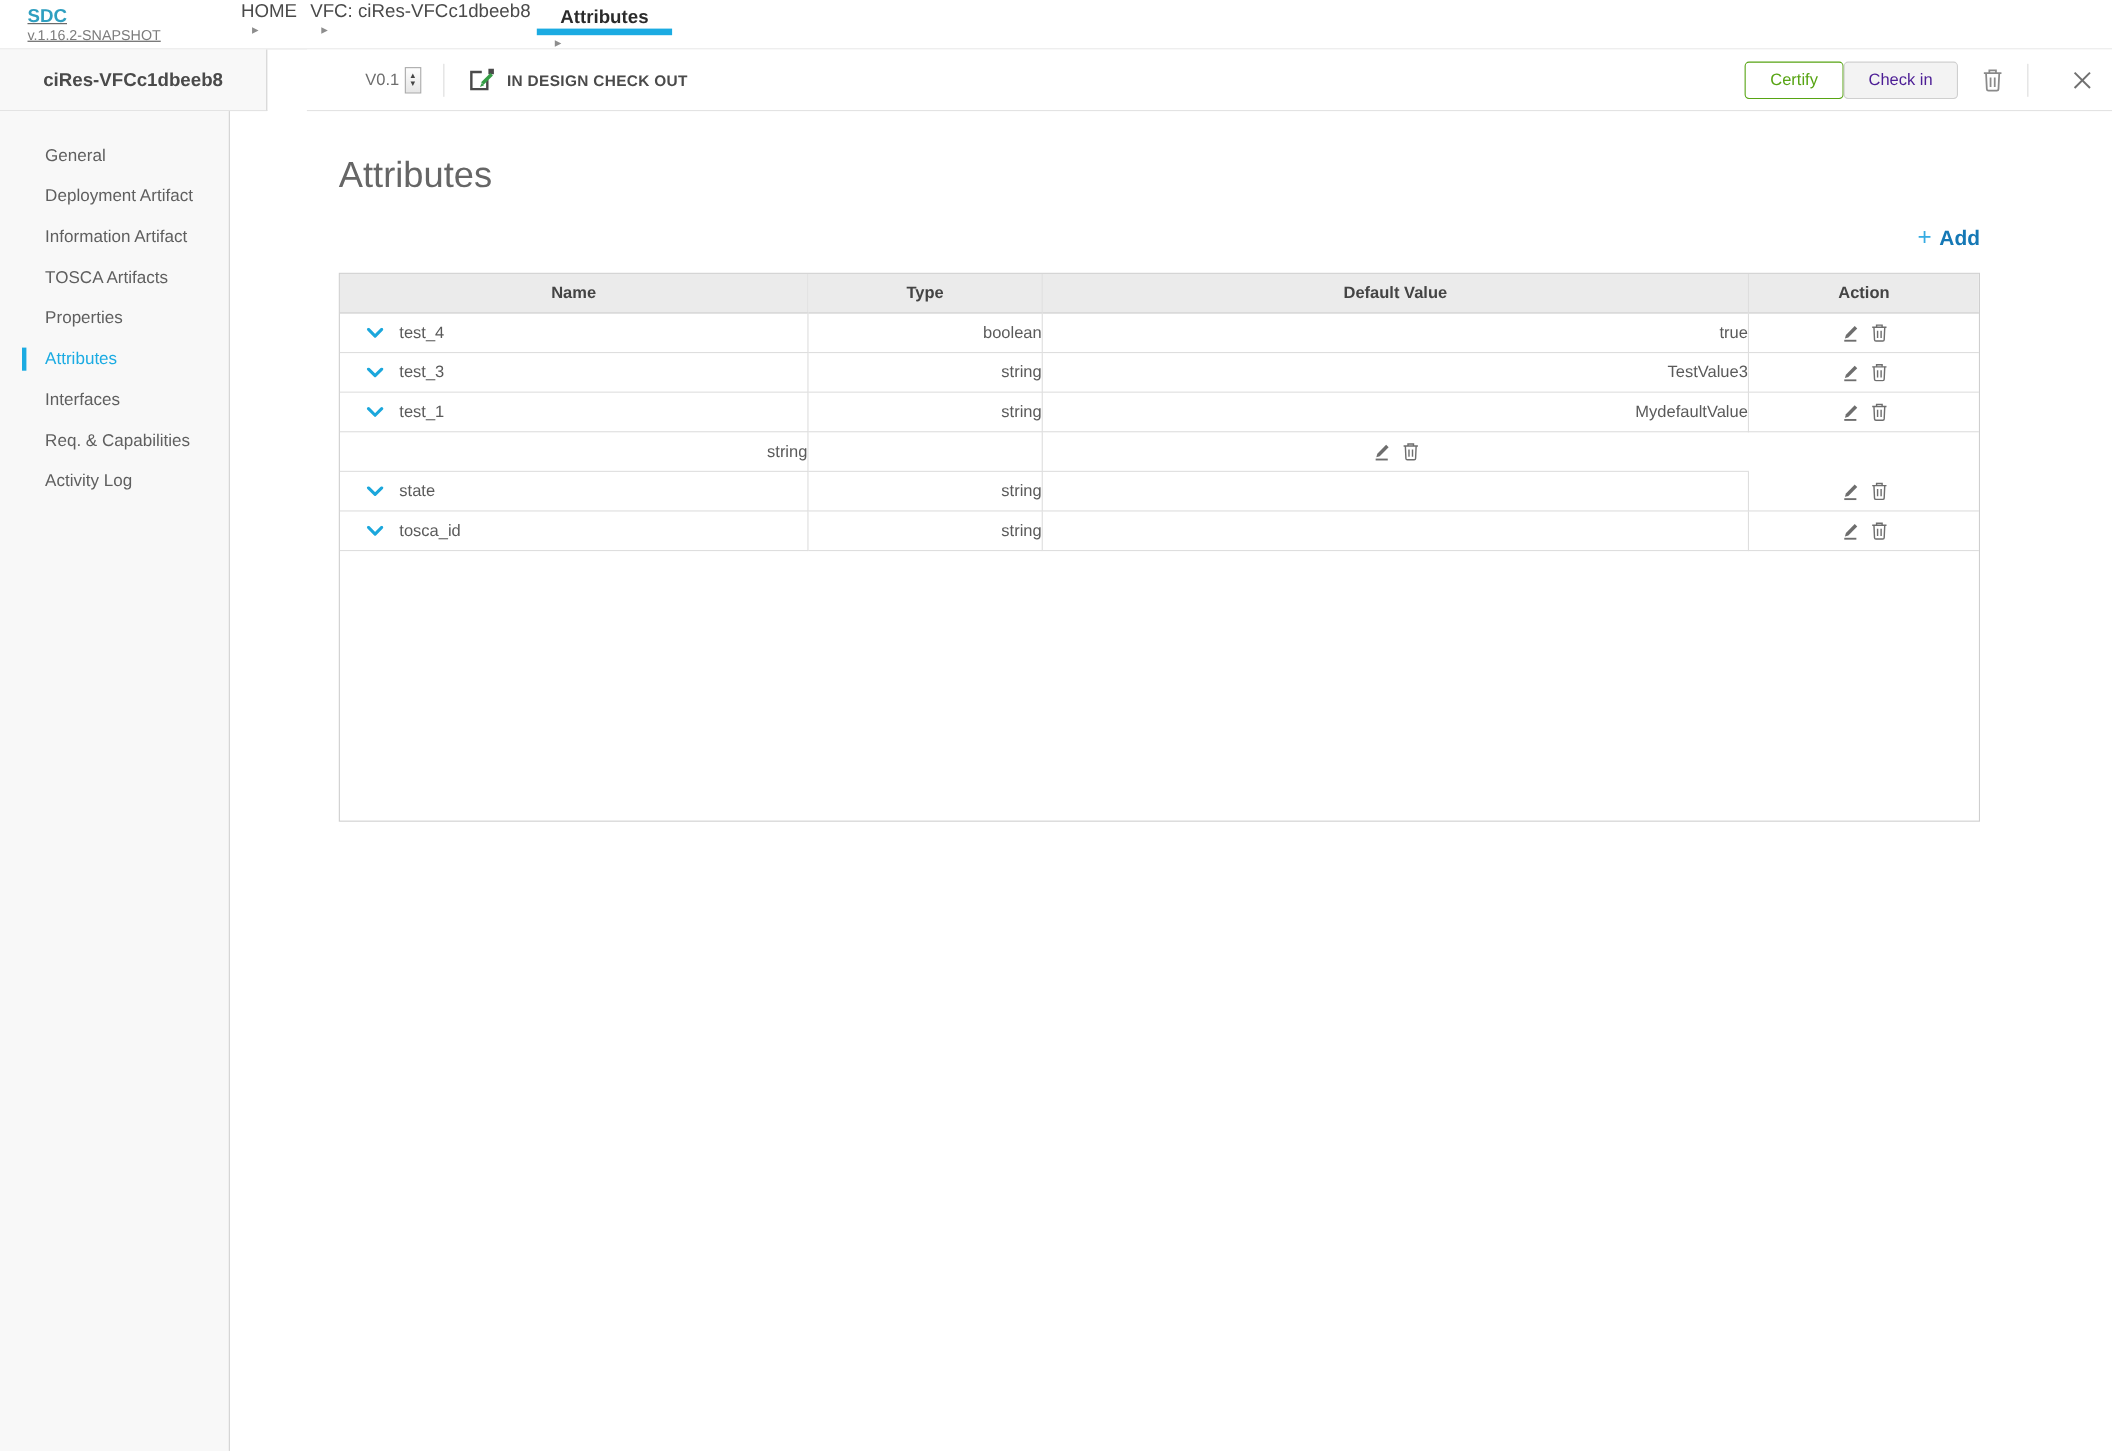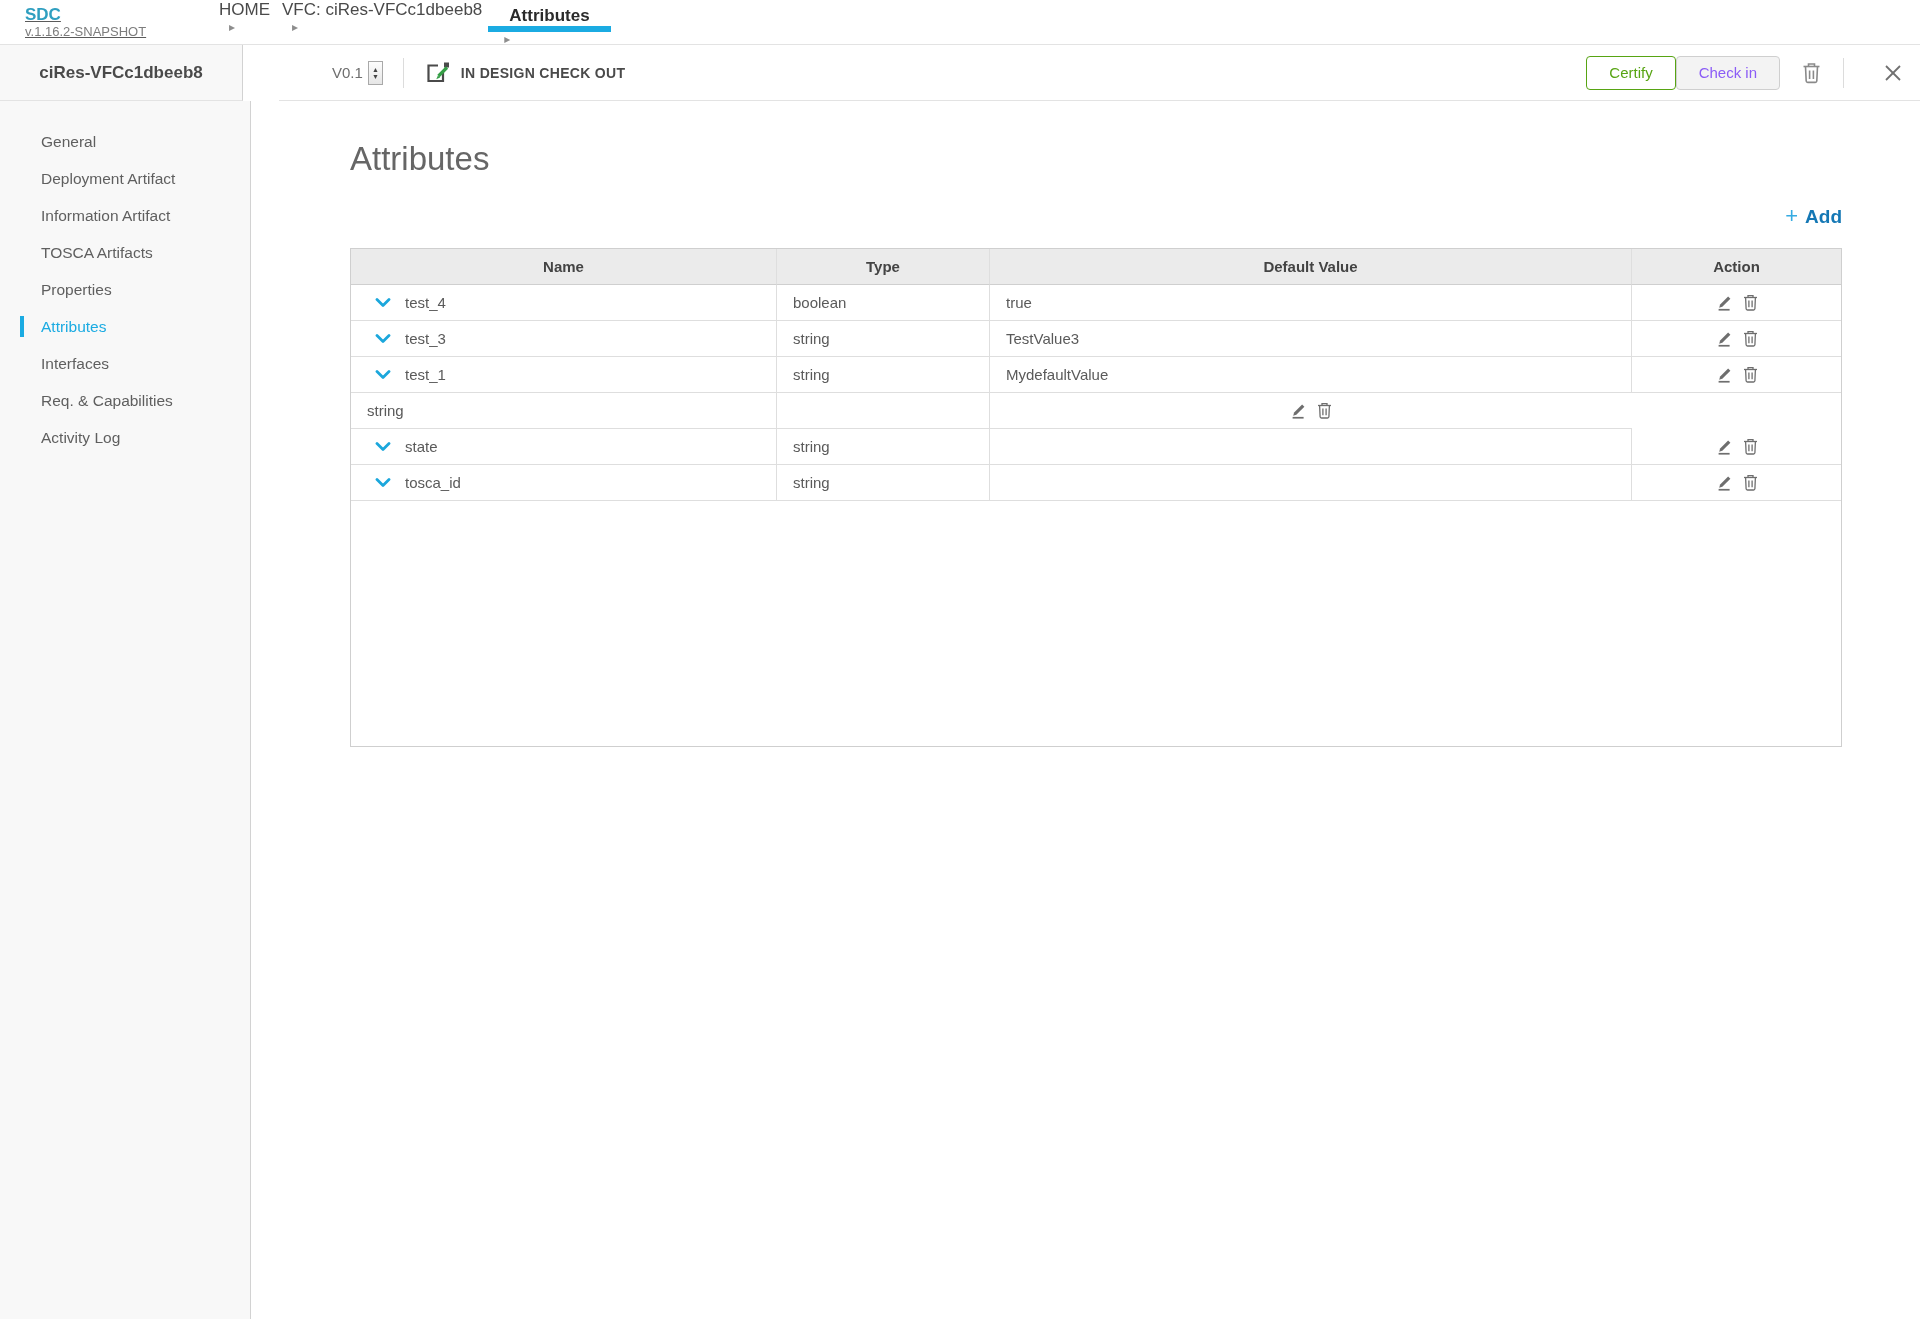--- a/index.html
+++ b/index.html
@@ -33,47 +33,47 @@
   .toolbar{flex:1;border-bottom:1px solid #e3e3e3;display:flex;align-items:center;padding:0 16px 0 53px;background:#fff;}
   .version-label{font-size:15px;color:#6e6e6e;margin-right:5px;}
   .version-spinner{width:15px;height:24px;border:1px solid #a9a9a9;background:linear-gradient(#fdfdfd,#e6e6e6);display:flex;flex-direction:column;align-items:center;justify-content:center;cursor:pointer;}
   .version-spinner span{font-size:7px;line-height:7px;color:#444;}
   .tb-divider{width:1px;height:30px;background:#dcdcdc;margin:0 20px;}
   .state-icon{display:flex;align-items:center;margin-right:10px;}
   .state-label{font-size:14px;font-weight:bold;color:var(--txt-dark);letter-spacing:.3px;}
   .tb-spacer{flex:1;}
   .btn{height:34px;border-radius:4px;font-size:15px;font-family:"Liberation Sans",sans-serif;cursor:pointer;padding:0 22px;}
   .btn-certify{background:#fff;border:1px solid var(--certify-green);color:var(--certify-green);margin-right:0;}
-  .btn-checkin{background:#f3f3f3;border:1px solid #cfcfcf;color:#8b5cf6;margin-right:20px;}
+  .btn-checkin{background:#f3f3f3;border:1px solid #cfcfcf;color:#4c1d95;margin-right:20px;}
   .tb-icon{display:flex;align-items:center;justify-content:center;cursor:pointer;padding:0 2px;}
 
   
   .page-body{display:flex;height:1218px;}
-  .sidebar{width:251px;background:#f8f8f8;border-right:1px solid var(--border-light);padding-top:22px;}
+  .sidebar{width:209px;background:#f8f8f8;border-right:1px solid var(--border-light);padding-top:22px;}
   .side-item{position:relative;height:37px;display:flex;align-items:center;padding-left:41px;font-size:15.5px;color:#5f5f5f;cursor:pointer;}
   .side-item.active{color:var(--accent-blue);}
   .side-item.active::before{content:"";position:absolute;left:20px;top:8px;bottom:8px;width:4px;background:var(--accent-blue);}
 
   .main{flex:1;padding:38px 0 0 99px;}
   .page-title{font-size:33px;font-weight:300;color:#666;line-height:40px;}
   .content-box{width:1492px;}
   .add-row{display:flex;justify-content:flex-end;align-items:baseline;margin-top:24px;height:28px;}
   .add-link{display:flex;align-items:baseline;cursor:pointer;}
   .add-plus{font-size:22px;color:#36abe2;margin-right:7px;font-weight:400;}
   .add-text{font-size:19px;color:var(--link-blue);font-weight:600;}
 
   
   .attr-table{margin-top:17px;border:1px solid #cfcfcf;min-height:499px;background:#fff;}
   .t-row{display:grid;grid-template-columns:426px 213px 642px 1fr;}
   .t-head .cell{background:#ebebeb;font-weight:bold;font-size:15px;color:#444;justify-content:center;border-bottom:1px solid #cfcfcf;}
   .cell{height:36px;display:flex;align-items:center;font-size:15px;color:var(--txt-mid);border-right:1px solid var(--row-border);overflow:hidden;}
   .cell:last-child{border-right:none;}
   .t-body .t-row .cell{border-bottom:1px solid var(--row-border);}
   .name-cell{padding-left:24px;gap:14px;}
-  .type-cell,.default-cell{padding-left:16px;}
+  .type-cell,.default-cell{padding-left:16px;justify-content:flex-end;}
   .action-cell{justify-content:center;gap:11px;}
   .chev{display:flex;align-items:center;cursor:pointer;}
   .act-ic{display:flex;align-items:center;cursor:pointer;}
 </style>
 </head>
 <body>
 
 <header class="topbar">
   <div class="logo-block">
     <div class="logo-name">SDC</div>

